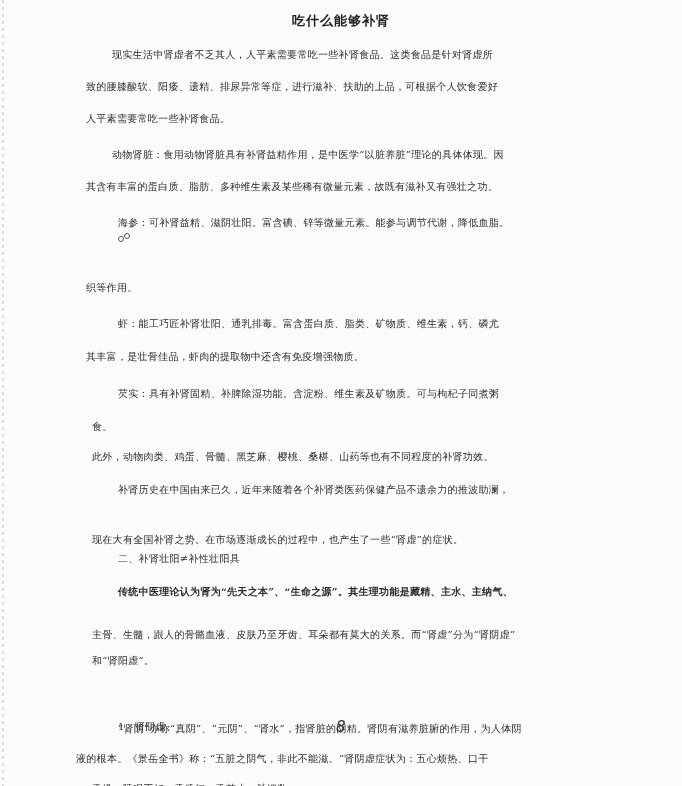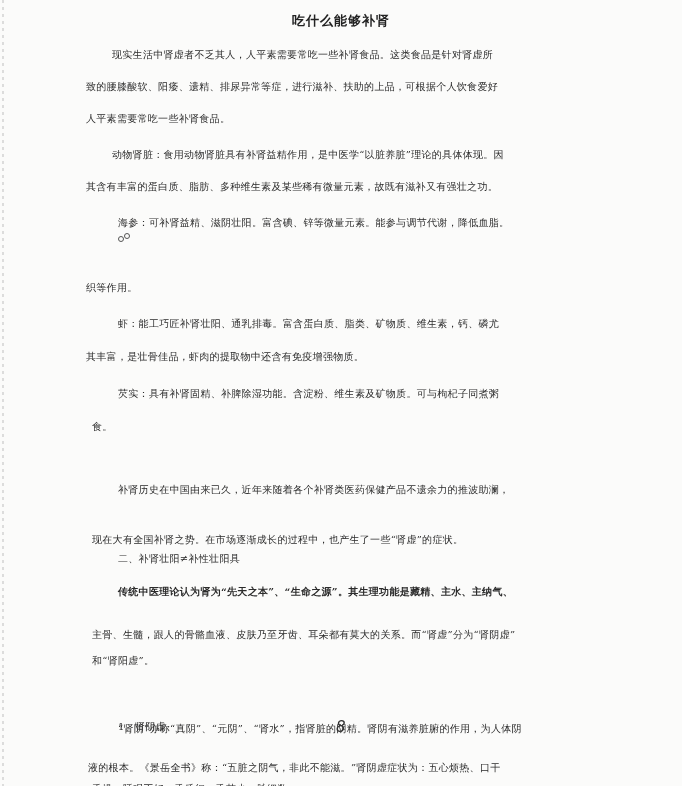--- a/index.html
+++ b/index.html
@@ -48,30 +48,31 @@
   <div class="line" style="left:118px;top:216px;">海参：可补肾益精、滋阴壮阳。富含碘、锌等微量元素。能参与调节代谢，降低血脂。</div>
   <div class="mark" style="left:118px;top:236px;"></div>
   <div class="mark" style="left:124px;top:233px;"></div>
   <div class="line" style="left:86px;top:281px;">织等作用。</div>
 
   <div class="line" style="left:118px;top:317px;">虾：能工巧匠补肾壮阳、通乳排毒。富含蛋白质、脂类、矿物质、维生素，钙、磷尤</div>
   <div class="line" style="left:86px;top:350px;">其丰富，是壮骨佳品，虾肉的提取物中还含有免疫增强物质。</div>
 
   <div class="line" style="left:118px;top:387px;">芡实：具有补肾固精、补脾除湿功能。含淀粉、维生素及矿物质。可与枸杞子同煮粥</div>
   <div class="line" style="left:92px;top:420px;">食。</div>
+  <div class="line" style="left:92px;top:450px;">此外，动物肉类、鸡蛋、骨髓、黑芝麻、樱桃、桑椹、山药等也有不同程度的补肾功效。</div>
 
   <div class="line" style="left:118px;top:483px;">补肾历史在中国由来已久，近年来随着各个补肾类医药保健产品不遗余力的推波助澜，</div>
   <div class="line" style="left:92px;top:517px;margin-top:16px;">现在大有全国补肾之势。在市场逐渐成长的过程中，也产生了一些“肾虚”的症状。</div>
 
   <div class="line" style="left:118px;top:552px;">二、补肾壮阳≠补性壮阳具</div>
 
   <div class="line" style="left:118px;top:585px;font-weight:bold;">传统中医理论认为肾为“先天之本”、“生命之源”。其生理功能是藏精、主水、主纳气、</div>
   <div class="line" style="left:92px;top:628px;">主骨、生髓，跟人的骨骼血液、皮肤乃至牙齿、耳朵都有莫大的关系。而“肾虚”分为“肾阴虚”</div>
   <div class="line" style="left:92px;top:654px;">和“肾阳虚”。</div>
 
   <div class="line" style="left:118px;top:720px;text-align:right;">1、肾阴虚</div>
 
   <div class="line" style="left:118px;top:722px;">“肾阴”亦称“真阴”、“元阴”、“肾水”，指肾脏的阴精。肾阴有滋养脏腑的作用，为人体阴</div>
-  <div class="line" style="left:88px;top:752px;margin-top:9px;">液的根本。《景岳全书》称：“五脏之阴气，非此不能滋。”肾阴虚症状为：五心烦热、口干</div>
+  <div class="line" style="left:76px;top:752px;">液的根本。《景岳全书》称：“五脏之阴气，非此不能滋。”肾阴虚症状为：五心烦热、口干</div>
   <div class="line" style="left:92px;top:782px;">舌燥、睡眠不好，舌质红，舌苔少，脉细数。</div>
 
   <div class="page-num">8</div>
 </div>
 
 </body></html>

